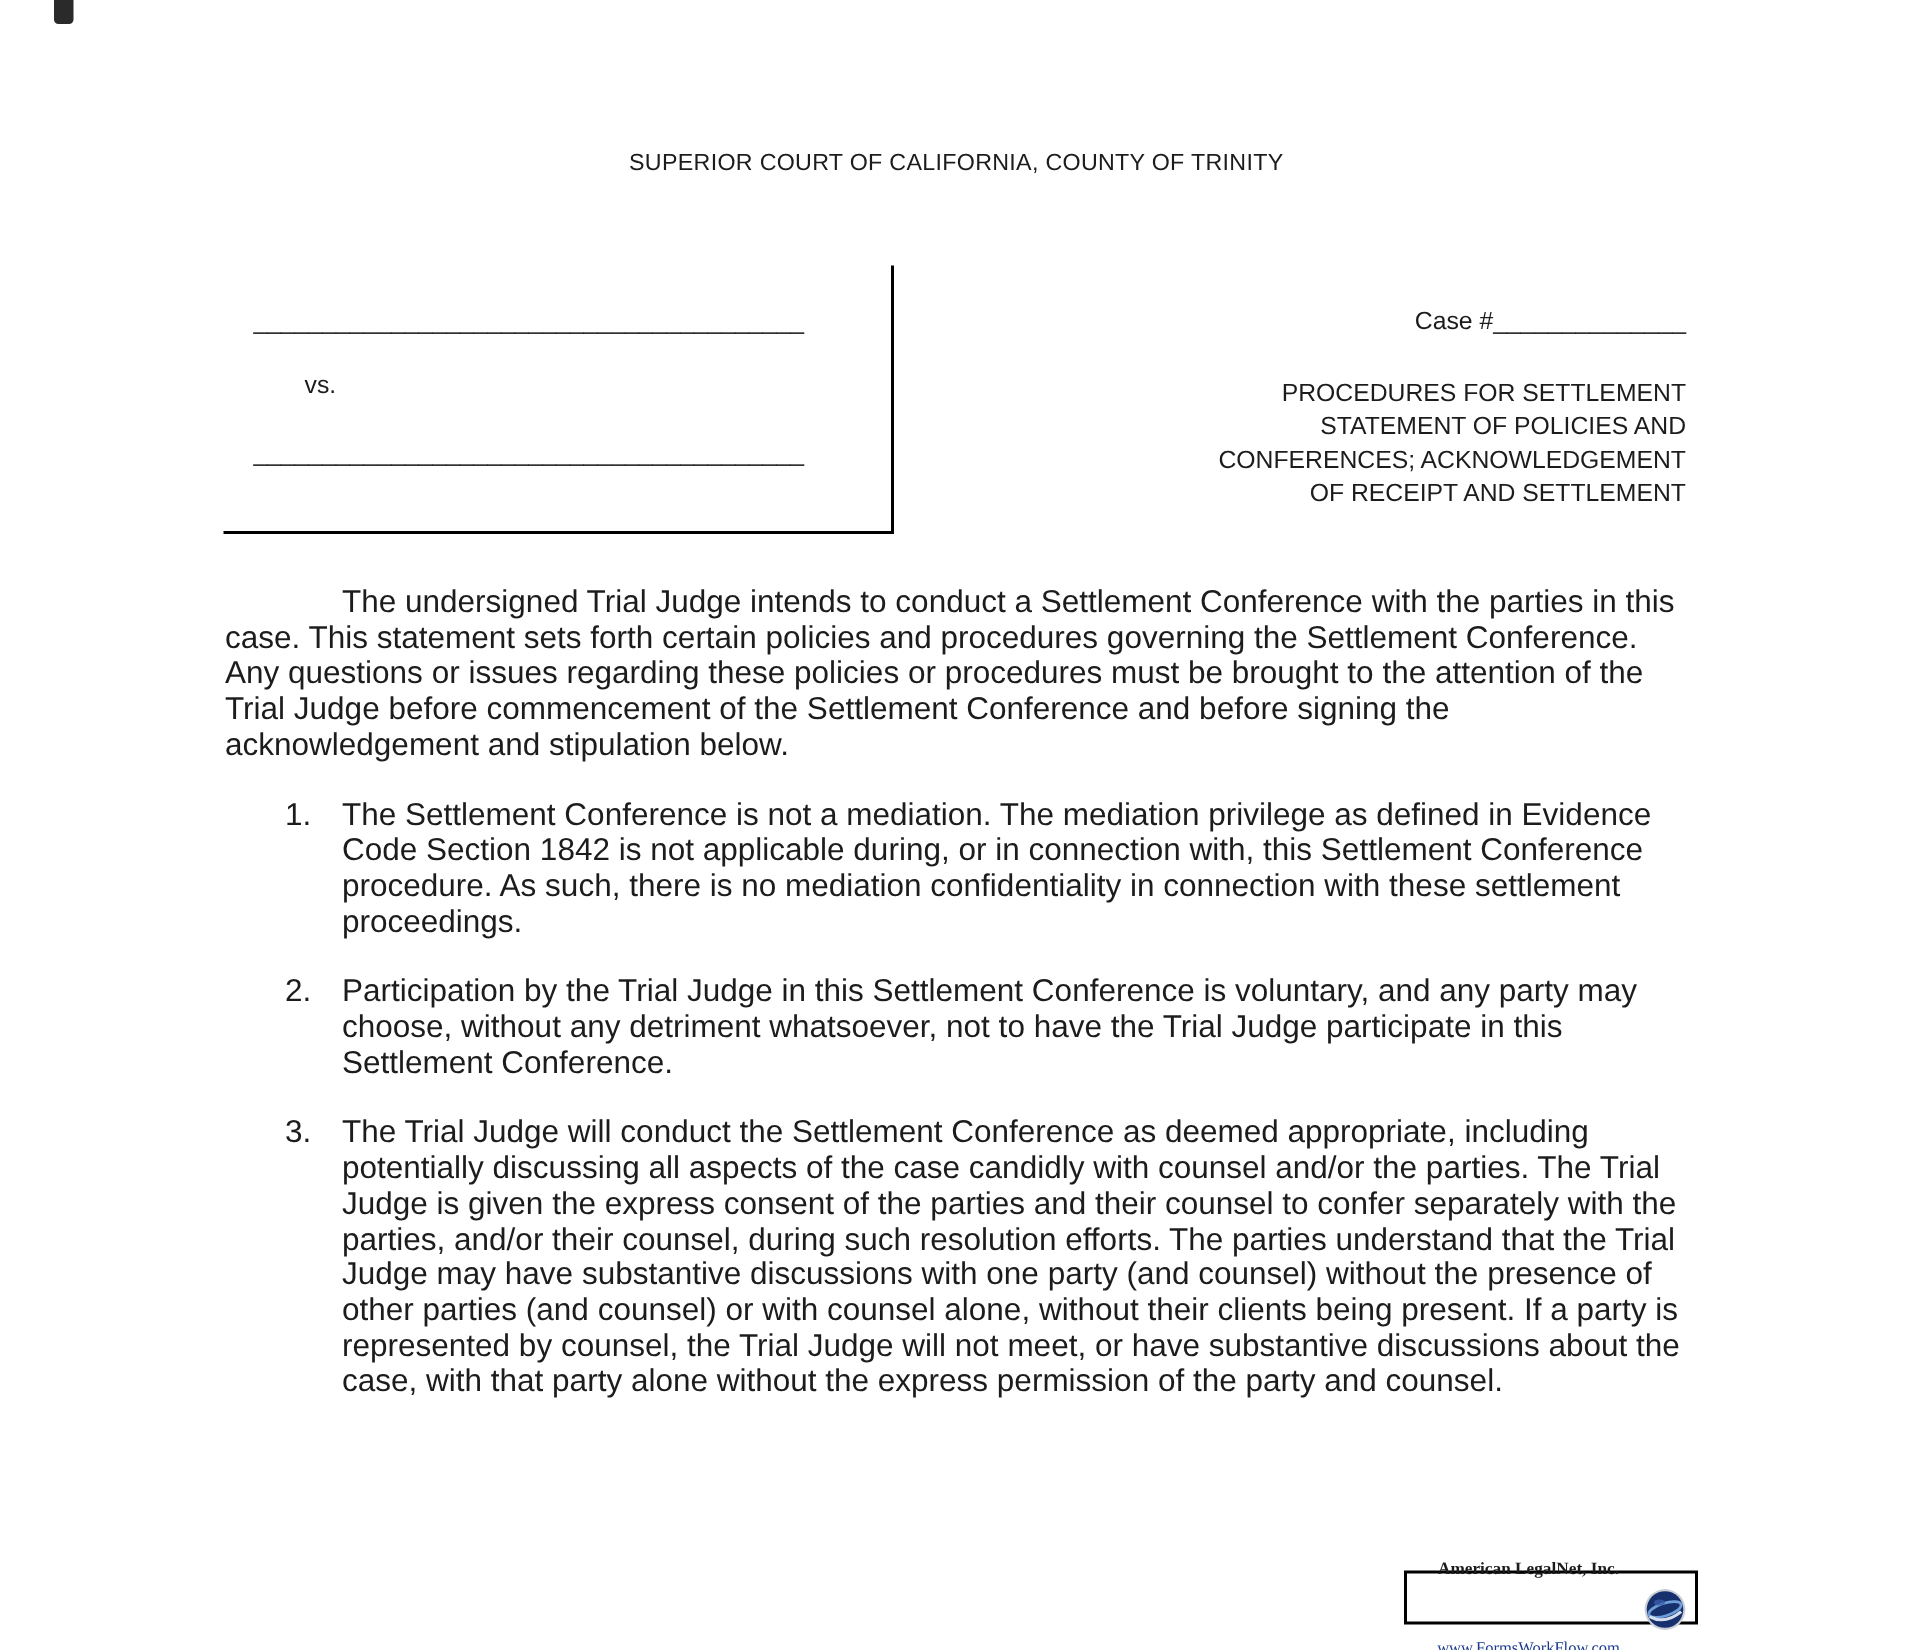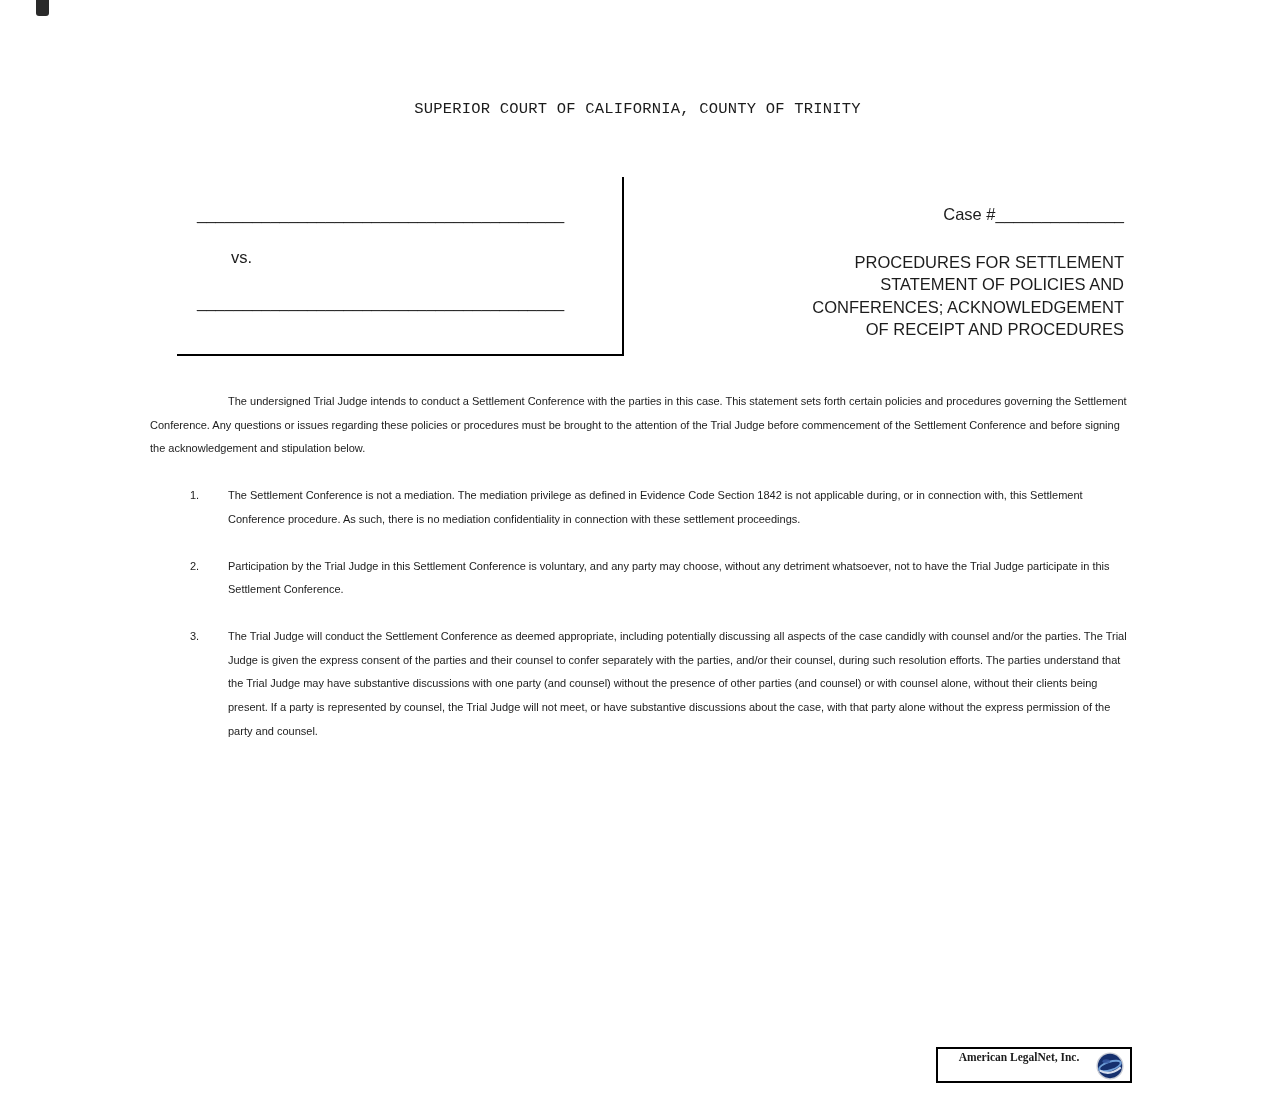--- a/index.html
+++ b/index.html
@@ -24,25 +24,24 @@
     border-radius: 0 0 3px 3px;
   }
   .court-title {
     position: absolute;
     top: 100px;
     left: 0;
     width: 100%;
     text-align: center;
     font-size: 15.5px;
     letter-spacing: 0.2px;
-    font-family: Liberation Mono, monospace;
   }
   .caption-box {
     position: absolute;
-    left: 177px;
+    left: 149px;
     top: 177px;
     width: 447px;
     height: 179px;
     border-right: 2px solid #000;
     border-bottom: 2px solid #000;
   }
   .party-line-1 {
     position: absolute;
     left: 20px;
     top: 28px;
@@ -71,21 +70,21 @@
     text-align: right;
     font-size: 16.5px;
   }
   .case-number { white-space: nowrap; }
   .doc-title { margin-top: 27px; line-height: 22.4px; }
   .body-text {
     position: absolute;
     left: 150px;
     top: 390px;
     width: 978px;
-    font-size: 11px;
+    font-size: 21px;
     line-height: 23.7px;
   }
   .intro { text-indent: 78px; }
   .num-list { margin-top: 15px; }
   .num-item {
     display: flex;
     padding-left: 40px;
     margin-top: 23px;
   }
   .num-item .num {
@@ -95,21 +94,22 @@
     flex: 1;
   }
   .footer-logo {
     position: absolute;
     left: 936px;
     top: 1047px;
     width: 196px;
     height: 36px;
     border: 2px solid #000;
     display: flex;
-    padding: 2px 5px 2px 8px;
+    align-items: center;
+    padding: 18px 5px 2px 8px;
     font-family: "Liberation Serif", serif;
     background: #fff;
   }
   .footer-text {
     flex: 1;
     text-align: center;
     line-height: 1.15;
   }
   .company-name {
     font-weight: bold;
@@ -144,21 +144,21 @@
     <div class="vs-label">vs.</div>
     <div class="party-line-2">________________________________________</div>
   </div>
 
   <div class="caption-right">
     <div class="case-number">Case #______________</div>
     <div class="doc-title">
       <div>PROCEDURES FOR SETTLEMENT</div>
       <div>STATEMENT OF POLICIES AND</div>
       <div>CONFERENCES; ACKNOWLEDGEMENT</div>
-      <div>OF RECEIPT AND PROCEDURES</div>
+      <div>OF RECEIPT AND SETTLEMENT</div>
     </div>
   </div>
 
   <div class="body-text">
     <p class="intro">The undersigned Trial Judge intends to conduct a Settlement Conference with the parties in this case. This statement sets forth certain policies and procedures governing the Settlement Conference.  Any questions or issues regarding these policies or procedures must be brought to the attention of the Trial Judge before commencement of the Settlement Conference and before signing the acknowledgement and stipulation below.</p>
 
     <div class="num-list">
       <div class="num-item">
         <span class="num">1.</span>
         <span class="item-text">The Settlement Conference is not a mediation. The mediation privilege as defined in Evidence Code Section 1842 is not applicable during, or in connection with, this Settlement Conference procedure. As such, there is no mediation confidentiality in connection with these settlement proceedings.</span>

